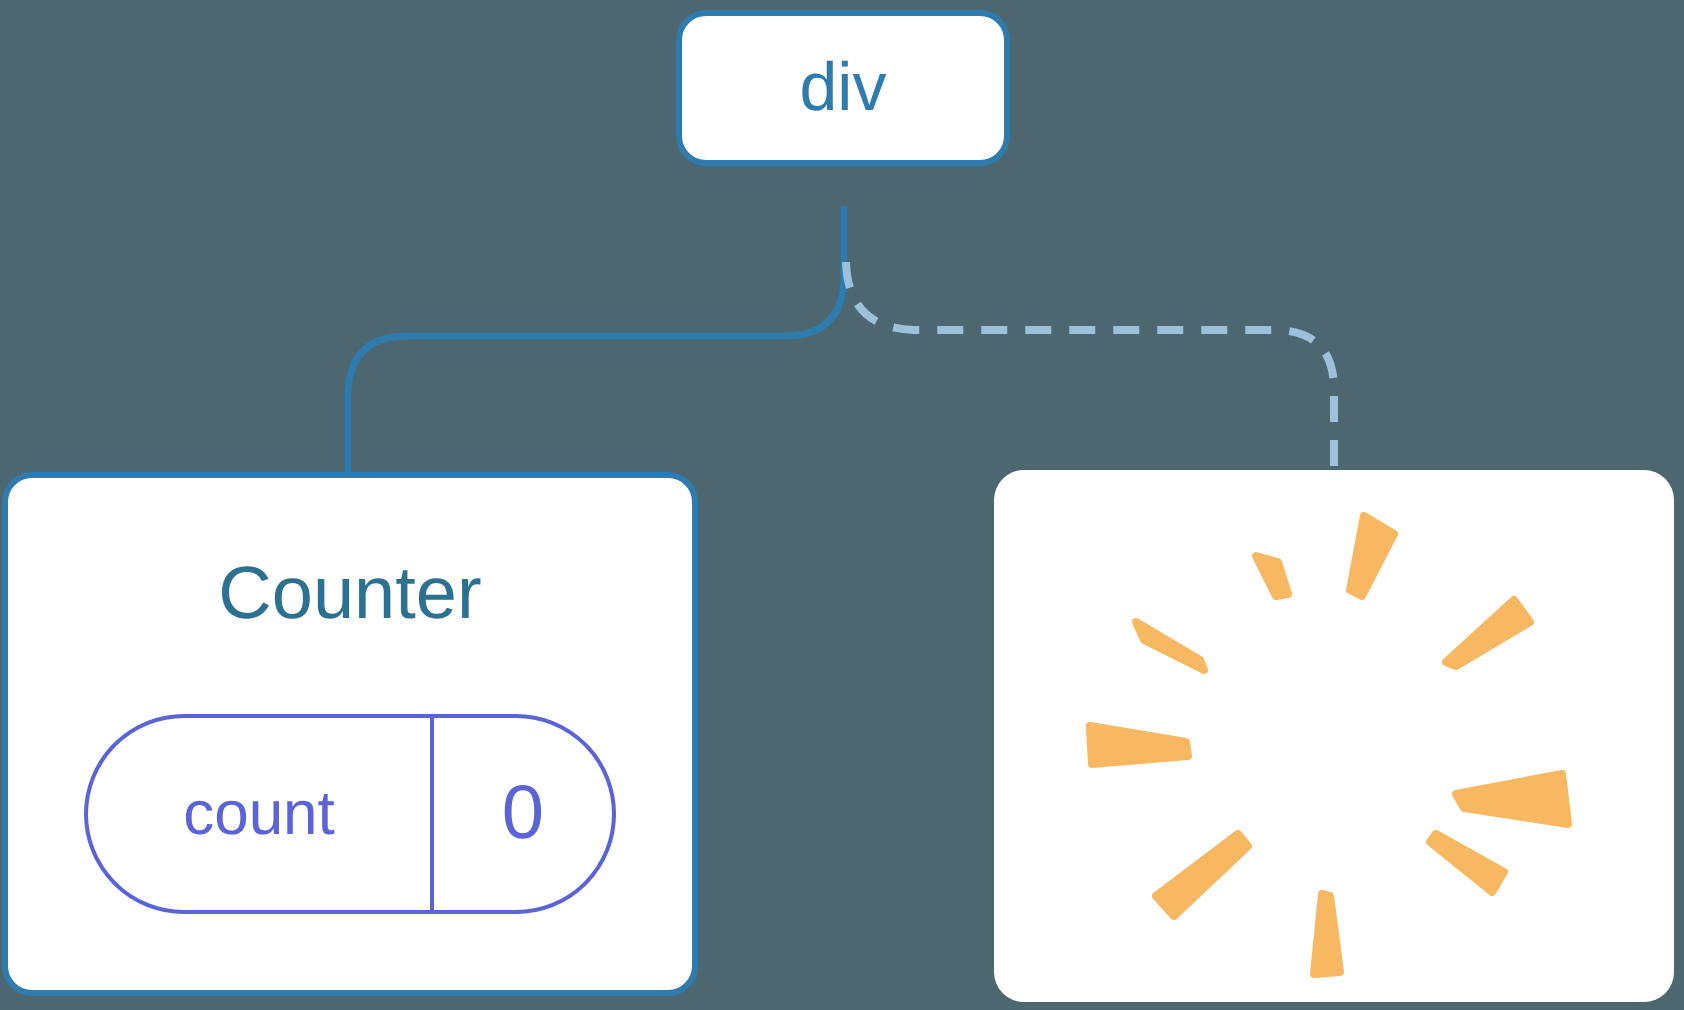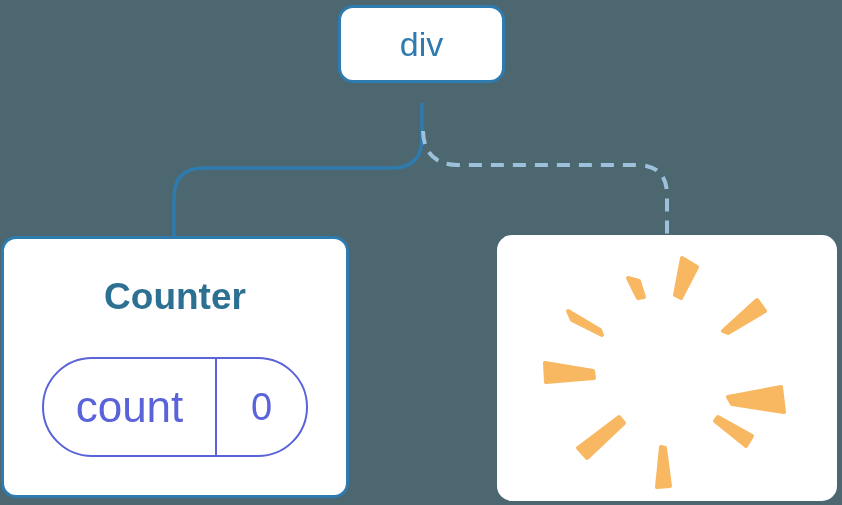--- a/index.html
+++ b/index.html
@@ -21,33 +21,33 @@
   .edge-solid{fill:none; stroke:var(--tree-line,#2E7BAF); stroke-width:3.5;}
   .edge-dashed{fill:none; stroke:var(--tree-line-dashed,#9DC1DA); stroke-width:4; stroke-dasharray:13 9;}
   
   .component-card{
     position:absolute; left:1px; top:236px; width:348px; height:262px;
     box-sizing:border-box; background:var(--card-bg,#fff);
     border:3px solid var(--tree-line,#2E7BAF); border-radius:15px;
   }
   .component-title{
     margin-top:36px; text-align:center;
-    font-size:37px; line-height:44px; font-weight:700;
+    font-size:37px; line-height:44px; font-weight:400;
     color:var(--component-title,#2C7092);
   }
   .state-pill{
     margin:38px auto 0; width:266px; height:100px; box-sizing:border-box;
     border:2.5px solid var(--state-accent,#5A63D9); border-radius:50px;
     display:flex; align-items:stretch; overflow:hidden;
     color:var(--state-accent,#5A63D9);
   }
   .state-key{
     flex:0 0 171px; border-right:2.5px solid var(--state-accent,#5A63D9);
     display:flex; align-items:center; justify-content:center;
-    font-size:44px;
+    font-size:31px;
   }
   .state-value{
     flex:1; display:flex; align-items:center; justify-content:center;
     font-size:38px;
   }
   
   .removed-card{
     position:absolute; left:497px; top:235px; width:340px; height:266px;
     background:var(--card-bg,#fff); border-radius:15px;
   }

